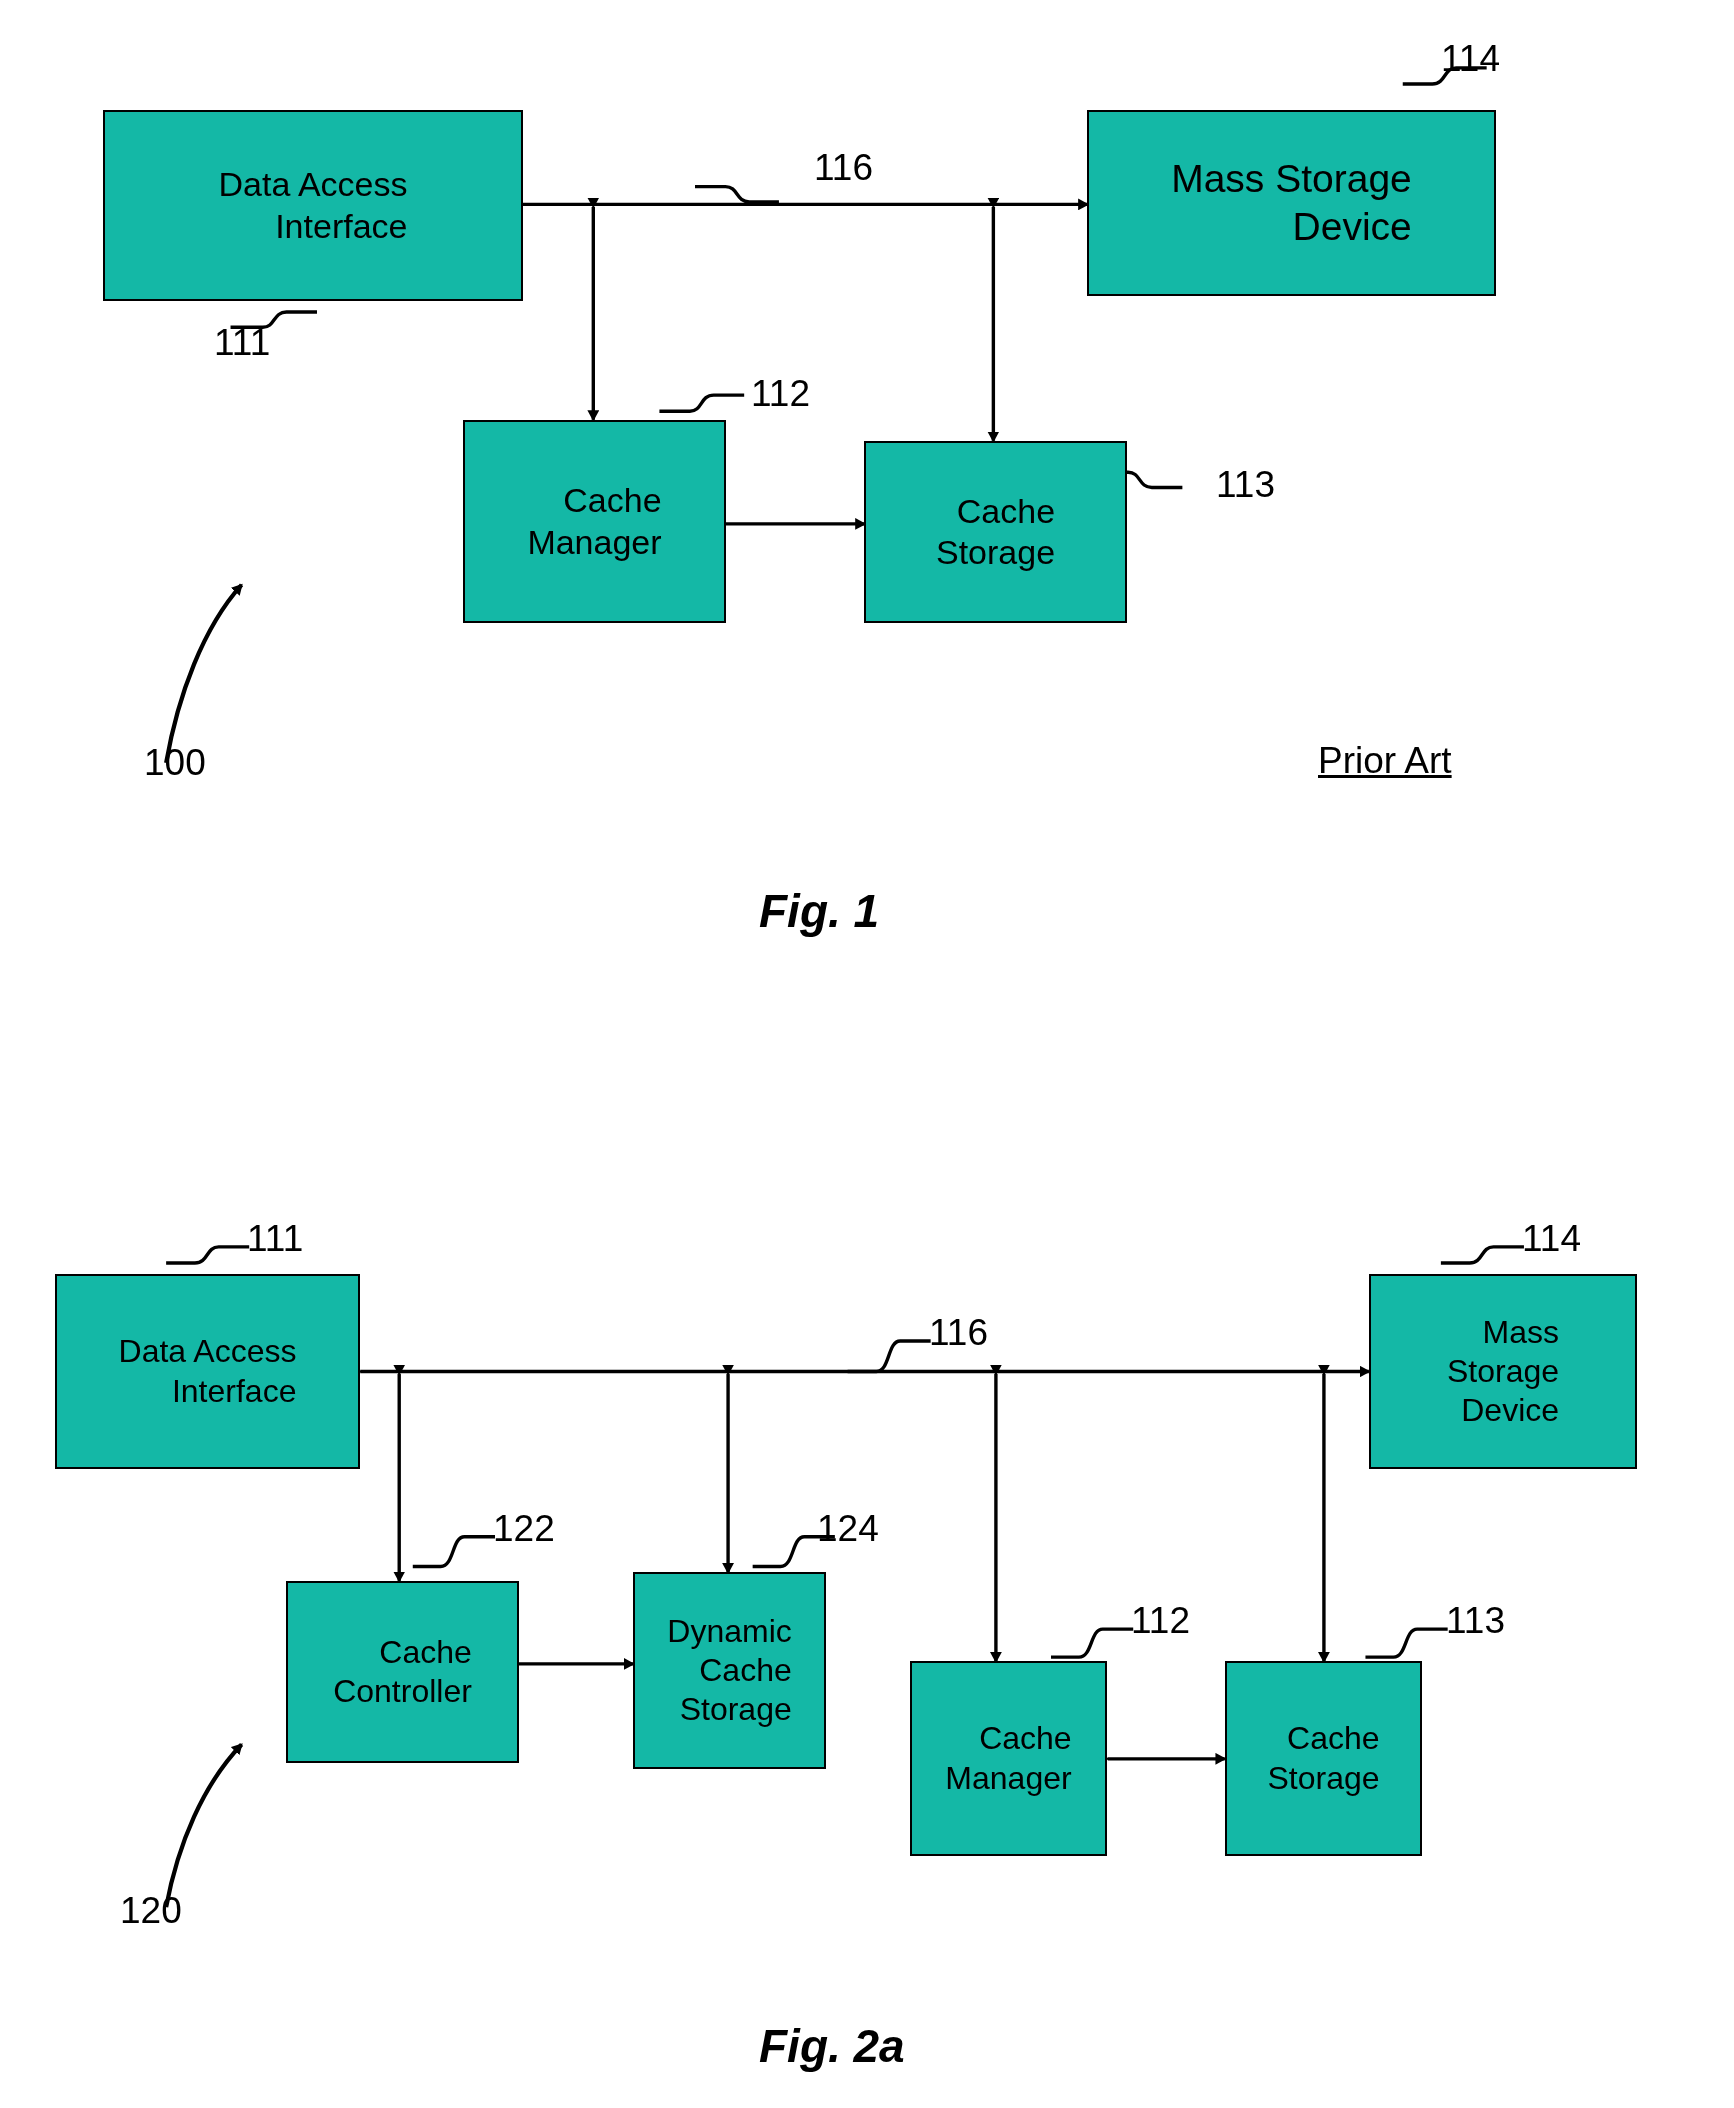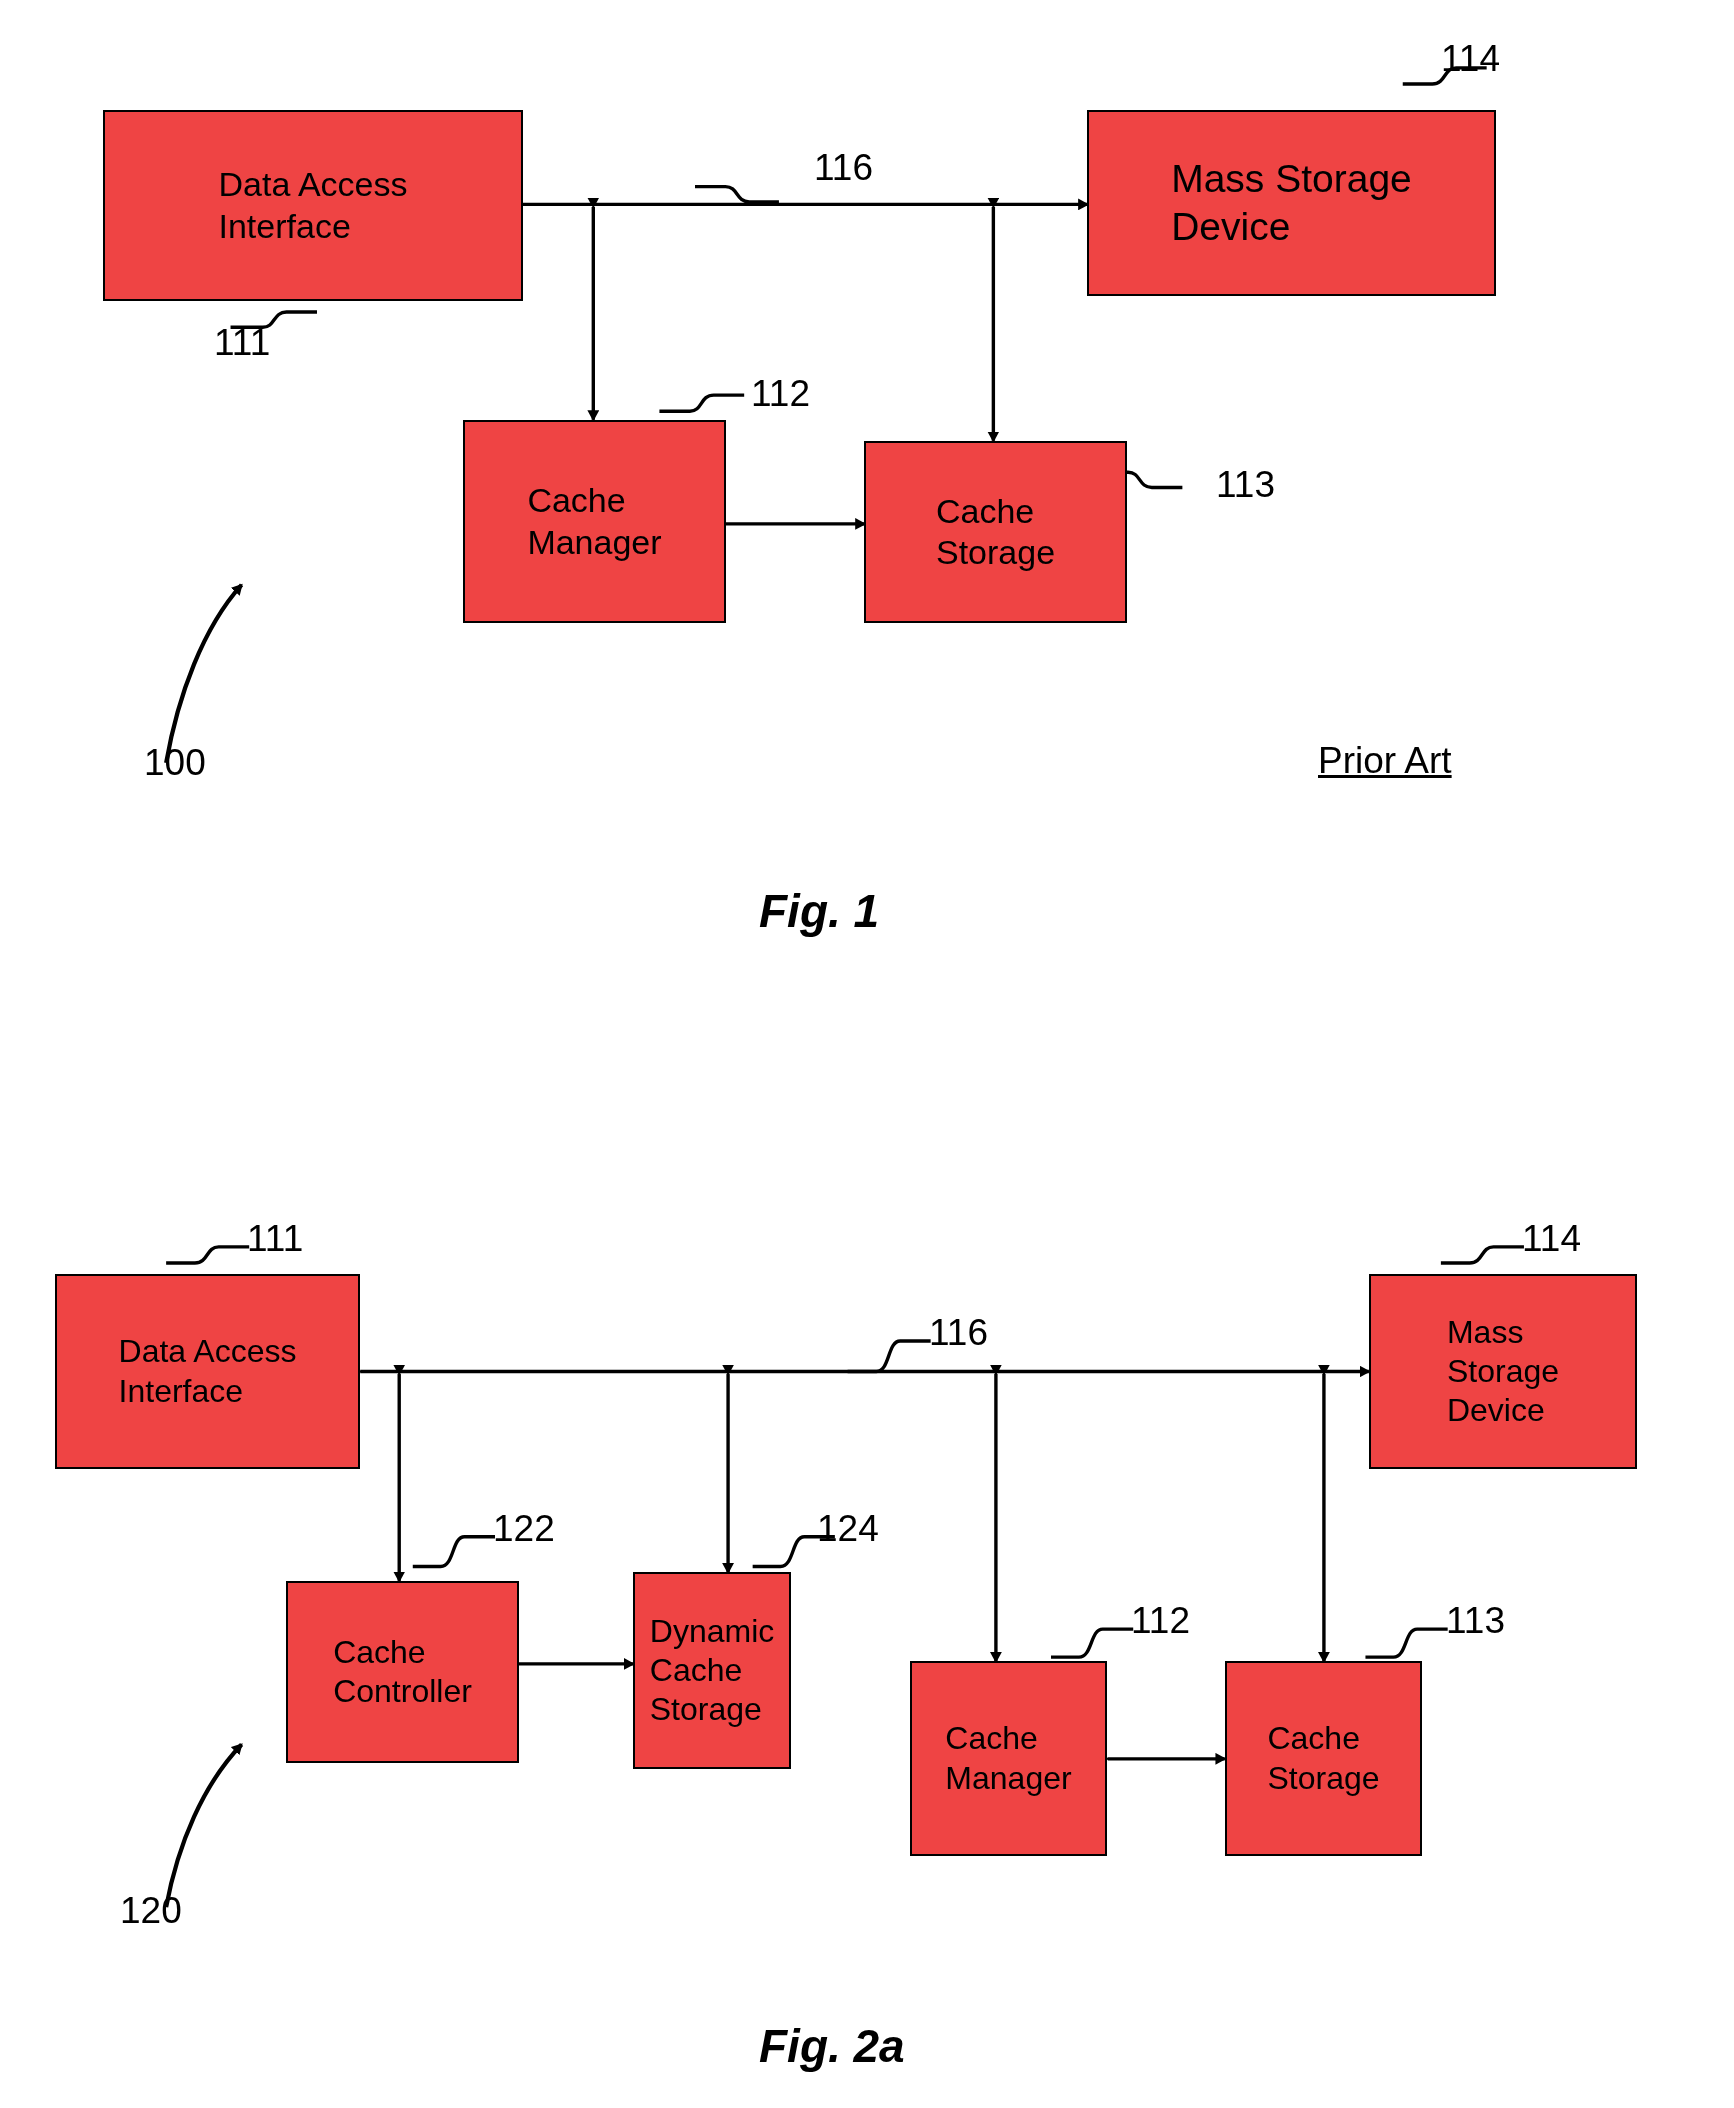--- a/index.html
+++ b/index.html
@@ -24,26 +24,26 @@
   svg.lines {
     position: absolute;
     left: 0; top: 0;
     width: 1735px;
     height: 2109px;
     pointer-events: none;
   }
   .box {
     position: absolute;
     border: 2.5px solid #000;
-    background: #ef4444;
+    background: #14b8a6;
     box-sizing: border-box;
     display: flex;
     align-items: center;
     justify-content: center;
-    text-align: left;
+    text-align: right;
     line-height: 1.22;
   }
   .box span {
     display: block;
     white-space: pre-line;
   }
   .lbl {
     position: absolute;
     white-space: nowrap;
   }
@@ -162,21 +162,21 @@
     <span>Mass
 Storage
 Device</span>
   </div>
 
   <div class="box" style="left:286px; top:1581px; width:233px; height:182px; font-size:32px;">
     <span>Cache
 Controller</span>
   </div>
 
-  <div class="box" style="left:633px; top:1572px; width:158px; height:197px; font-size:32px;">
+  <div class="box" style="left:633px; top:1572px; width:193px; height:197px; font-size:32px;">
     <span>Dynamic
 Cache
 Storage</span>
   </div>
 
   <div class="box" style="left:910px; top:1661px; width:197px; height:195px; font-size:32px;">
     <span>Cache
 Manager</span>
   </div>
 

